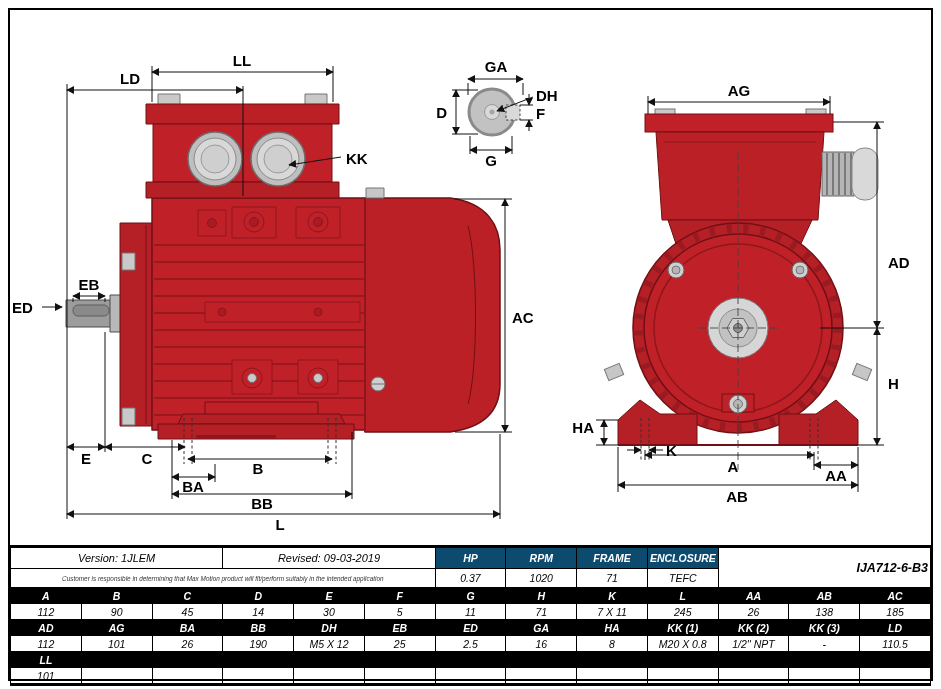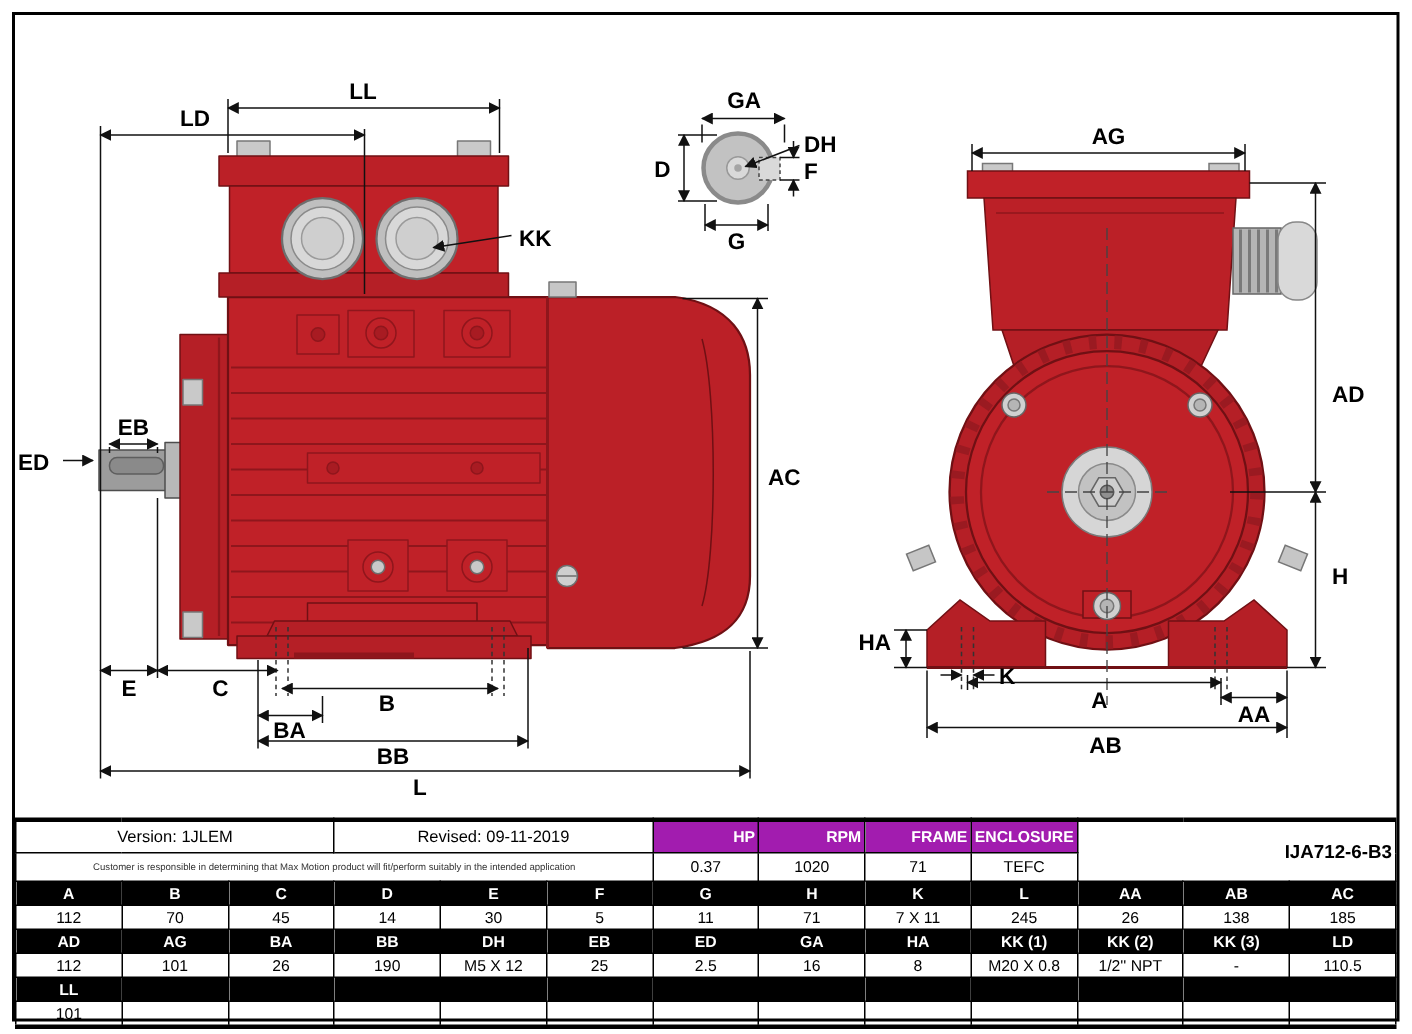--- a/index.html
+++ b/index.html
@@ -9,30 +9,30 @@
   }
   .page {
     position:absolute; left:8px; top:8px; width:925px; height:673px;
     border:2px solid #000; box-sizing:border-box;
     display:flex; flex-direction:column; background:#fff;
   }
   svg.drawing { display:block; width:921px; height:535px; flex:0 0 auto; }
   .dim { font:bold 15px "Liberation Sans", sans-serif; fill:#000; }
   .spec-table {
     width:100%; border-collapse:collapse; table-layout:fixed;
-    margin-top:auto; border-top:3px solid #000; border-bottom:3px solid #000;
+    margin-top:auto; border-top:3px solid #000; border-bottom:3px solid #000;font-style:italic;
   }
   .spec-table td {
     border:1px solid #000; text-align:center; vertical-align:middle;
     padding:0 2px; font-size:10.5px; height:15px;
     overflow:hidden; white-space:nowrap; color:#000;
   }
   .spec-table tr.hdr td { background:#000; color:#fff; font-weight:bold; border-color:#000; }
   .spec-table td.ver { font-size:11px; height:20px; }
-  .spec-table td.hd  { background:#a21caf; color:#fff; font-weight:bold;text-align:right; }
+  .spec-table td.hd  { background:#0c4a6e; color:#fff; font-weight:bold; }
   .spec-table td.disc { font-size:6.4px; color:#333; height:18px; }
   .spec-table td.model { font-weight:bold; font-size:12.5px;text-align:right; }
 </style>
 </head>
 <body>
 
 <div class="page">
 
 <svg class="drawing" viewBox="10 8 921 535" xmlns="http://www.w3.org/2000/svg">
   <defs>
@@ -314,21 +314,21 @@
         <col style="width:7.6923%">
         <col style="width:7.6923%">
     <col style="width:7.6923%">
         <col style="width:7.6923%">
         <col style="width:7.6923%">
     <col style="width:7.6923%">
   </colgroup>
   <tbody>
     <tr>
       <td colspan="3" class="ver">Version: 1JLEM</td>
-      <td colspan="3" class="ver">Revised: 09-11-2019</td>
+      <td colspan="3" class="ver">Revised: 09-03-2019</td>
       <td class="hd">HP</td>
       <td class="hd">RPM</td>
       <td class="hd">FRAME</td>
       <td class="hd">ENCLOSURE</td>
       <td colspan="3" rowspan="2" class="model">IJA712-6-B3</td>
     </tr>
     <tr>
       <td colspan="6" class="disc">Customer is responsible in determining that Max Motion product will fit/perform suitably in the intended application</td>
       <td>0.37</td>
       <td>1020</td>
@@ -345,21 +345,21 @@
           <td>G</td>
           <td>H</td>
           <td>K</td>
           <td>L</td>
           <td>AA</td>
           <td>AB</td>
           <td>AC</td>
         </tr>
     <tr>
           <td>112</td>
-          <td>70</td>
+          <td>90</td>
           <td>45</td>
           <td>14</td>
           <td>30</td>
           <td>5</td>
           <td>11</td>
           <td>71</td>
           <td>7 X 11</td>
           <td>245</td>
           <td>26</td>
           <td>138</td>

